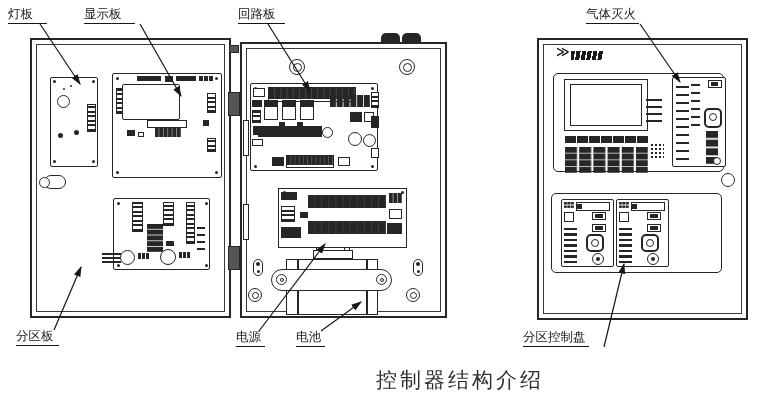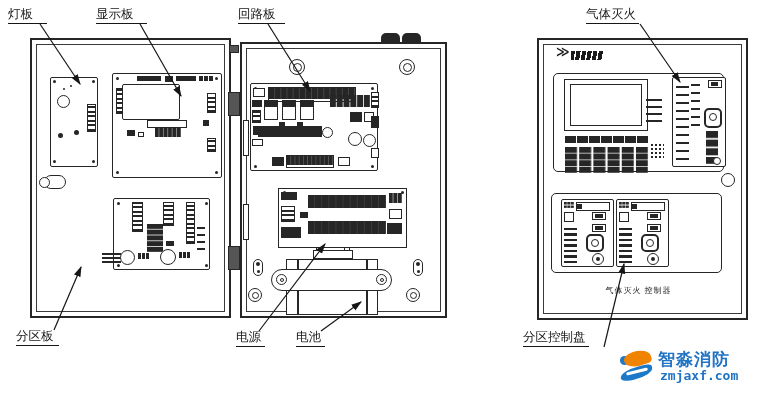--- a/index.html
+++ b/index.html
@@ -219,24 +219,23 @@
   <div class="abs ln thin" style="left:647px;top:212px;width:14px;height:8px"></div>
   <div class="abs fill" style="left:650px;top:214px;width:8px;height:4px"></div>
   <div class="abs ln thin" style="left:647px;top:224px;width:14px;height:8px"></div>
   <div class="abs fill" style="left:650px;top:226px;width:8px;height:4px"></div>
   <div class="abs vdash5" style="left:619px;top:226px;width:13px;height:37px"></div>
   <div class="ksw" style="left:641px;top:234px;width:18px;height:18px"></div>
   <div class="abs ln circ" style="left:646px;top:239px;width:8px;height:8px;border-width:1.5px"></div>
   <div class="abs ln circ" style="left:647px;top:253px;width:12px;height:12px;border-width:1.3px"></div>
   <div class="abs fill circ" style="left:651px;top:257px;width:4px;height:4px"></div>
 
-  <div class="gastxt" style="left:553px;top:285px;width:171px">气体灭火 控制器</div>
 
   <div class="callout" style="left:8px;top:7px;min-width:36px">灯板</div>
-  <div class="callout" style="left:96px;top:7px;min-width:48px">显示板</div>
+  <div class="callout" style="left:84px;top:7px;min-width:48px">显示板</div>
   <div class="callout" style="left:238px;top:7px;min-width:44px">回路板</div>
   <div class="callout" style="left:586px;top:7px">气体灭火</div>
   <div class="callout" style="left:16px;top:329px;min-width:40px">分区板</div>
   <div class="callout" style="left:236px;top:330px;min-width:26px">电源</div>
   <div class="callout" style="left:296px;top:330px;min-width:26px">电池</div>
   <div class="callout" style="left:523px;top:330px">分区控制盘</div>
 
   <svg width="760" height="409" viewBox="0 0 760 409">
     <defs>
       <marker id="arw" markerWidth="9" markerHeight="7" refX="8" refY="3.5" orient="auto">
@@ -248,25 +247,16 @@
       <line x1="140" y1="24" x2="181" y2="96" marker-end="url(#arw)"></line>
       <line x1="268" y1="24" x2="310" y2="91" marker-end="url(#arw)"></line>
       <line x1="640" y1="24" x2="680" y2="82" marker-end="url(#arw)"></line>
       <line x1="54" y1="330" x2="81" y2="267" marker-end="url(#arw)"></line>
       <line x1="259" y1="331" x2="325" y2="244" marker-end="url(#arw)"></line>
       <line x1="321" y1="331" x2="361" y2="302" marker-end="url(#arw)"></line>
       <line x1="604" y1="347" x2="624" y2="264" marker-end="url(#arw)"></line>
     </g>
   </svg>
 
-
-  <div class="abs" style="left:620px;top:345px;width:135px;height:46px">
-    <div class="abs" style="left:0;top:4px;width:34px;height:34px">
-      <div class="abs" style="left:0;top:7px;width:9px;height:9px;border-radius:50%;background:#1e78c8"></div>
-      <div class="abs" style="left:4px;top:2px;width:27px;height:15px;background:#f08300;border-radius:70% 100% 30% 90%/60% 100% 40% 100%;transform:rotate(-18deg)"></div>
-      <div class="abs" style="left:0;top:18px;width:33px;height:12px;background:#1e78c8;border-radius:100% 40% 100% 60%;transform:rotate(-14deg)"></div>
-      <div class="abs" style="left:6px;top:21px;width:22px;height:3px;background:#fff;border-radius:2px;transform:rotate(-14deg)"></div>
-    </div>
-    <div class="wm-brand" style="left:38px;top:3px;color:#2173c4">智淼消防</div>
-    <div class="wm-site" style="left:40px;top:23px;color:#2173c4">zmjaxf.com</div>
-  </div>
+  <div class="maintitle" style="left:376px;top:366px">控制器结构介绍</div>
+
 
 </div>
 
 </body></html>

